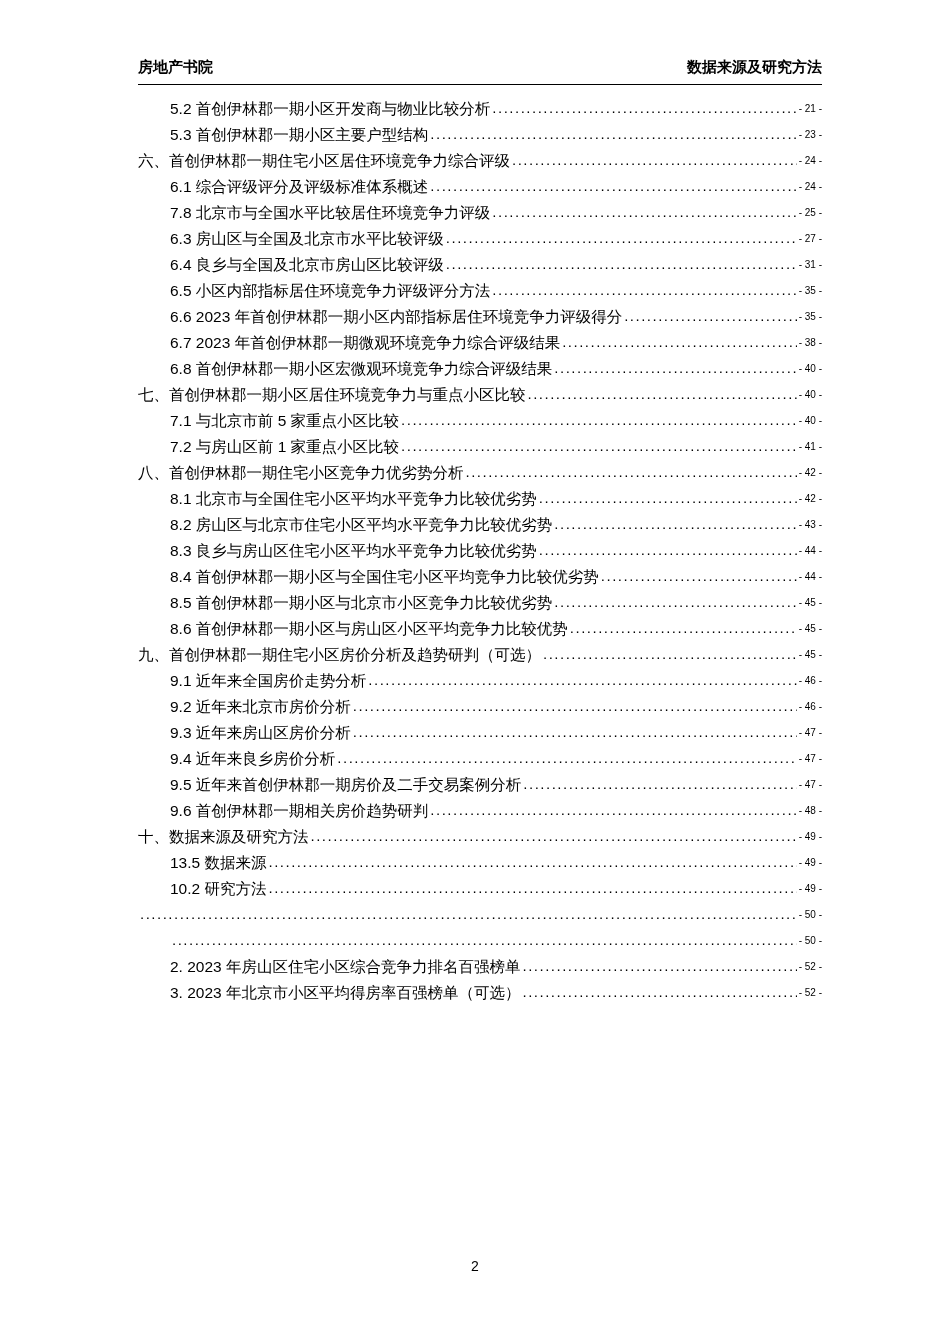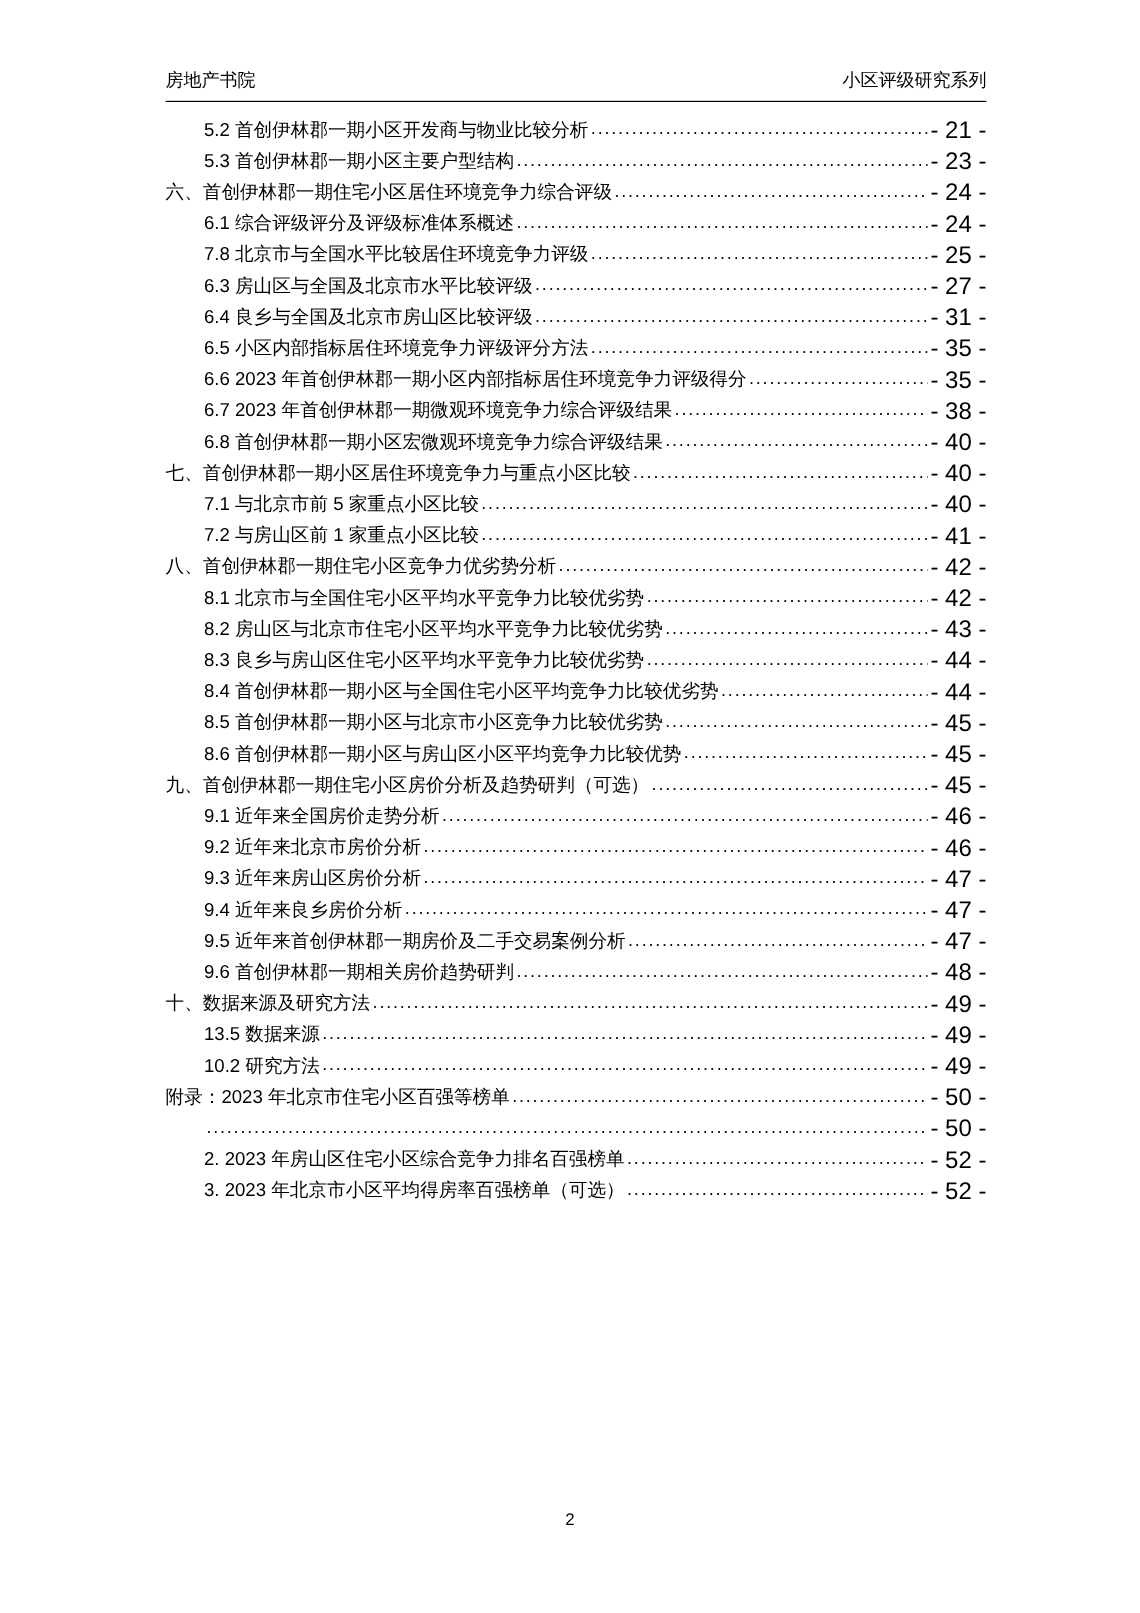--- a/index.html
+++ b/index.html
@@ -22,21 +22,21 @@
   .header {
     position: absolute;
     top: 58px;
     left: 138px;
     width: 684px;
     display: flex;
     justify-content: space-between;
     align-items: baseline;
     font-family: "Liberation Sans", "DejaVu Sans", sans-serif;
     font-size: 15px;
-    font-weight: normal;
+    font-weight: bold;
     color: #000000;
     gap: 44px;
   }
   .header-rule {
     position: absolute;
     top: 84px;
     left: 138px;
     width: 684px;
     border-bottom: 1px solid #000000;
   }
@@ -71,40 +71,40 @@
     white-space: nowrap;
     letter-spacing: 1.5px;
     font-size: 15px;
     color: #000000;
     margin: 0 2px;
     transform: translateY(-1px);
   }
   .toc-page {
     flex: 0 0 auto;
     text-align: right;
-    font-size: 20px;
+    font-size: 10px;
   }
   .footer-num {
     position: absolute;
     top: 1258px;
     left: 0;
     width: 950px;
     text-align: center;
     font-family: "Liberation Sans", "DejaVu Sans", sans-serif;
     font-size: 14px;
   }
 </style>
 </head>
 <body>
 
 <div class="page">
 
   <div class="header">
     <span>房地产书院</span>
-    <span>小区评级研究系列</span>
+    <span>数据来源及研究方法</span>
   </div>
   <div class="header-rule"></div>
 
   <div class="toc" id="toc-container">
       <div class="toc-row level2 indent-1">
         <span class="toc-label">5.2 首创伊林郡一期小区开发商与物业比较分析</span>
         <span class="toc-dots">................................................................................................................................................................</span>
         <span class="toc-page">- 21 -</span>
       </div>
       <div class="toc-row level2 indent-1">
@@ -251,21 +251,20 @@
         <span class="toc-label">13.5 数据来源</span>
         <span class="toc-dots">................................................................................................................................................................</span>
         <span class="toc-page">- 49 -</span>
       </div>
       <div class="toc-row level2 indent-1">
         <span class="toc-label">10.2 研究方法</span>
         <span class="toc-dots">................................................................................................................................................................</span>
         <span class="toc-page">- 49 -</span>
       </div>
       <div class="toc-row level1 indent-0">
-        <span class="toc-label">附录：2023 年北京市住宅小区百强等榜单</span>
         <span class="toc-dots">................................................................................................................................................................</span>
         <span class="toc-page">- 50 -</span>
       </div>
       <div class="toc-row level2 indent-1">
         <span class="toc-dots">................................................................................................................................................................</span>
         <span class="toc-page">- 50 -</span>
       </div>
       <div class="toc-row level2 indent-1">
         <span class="toc-label">2. 2023 年房山区住宅小区综合竞争力排名百强榜单</span>
         <span class="toc-dots">................................................................................................................................................................</span>

